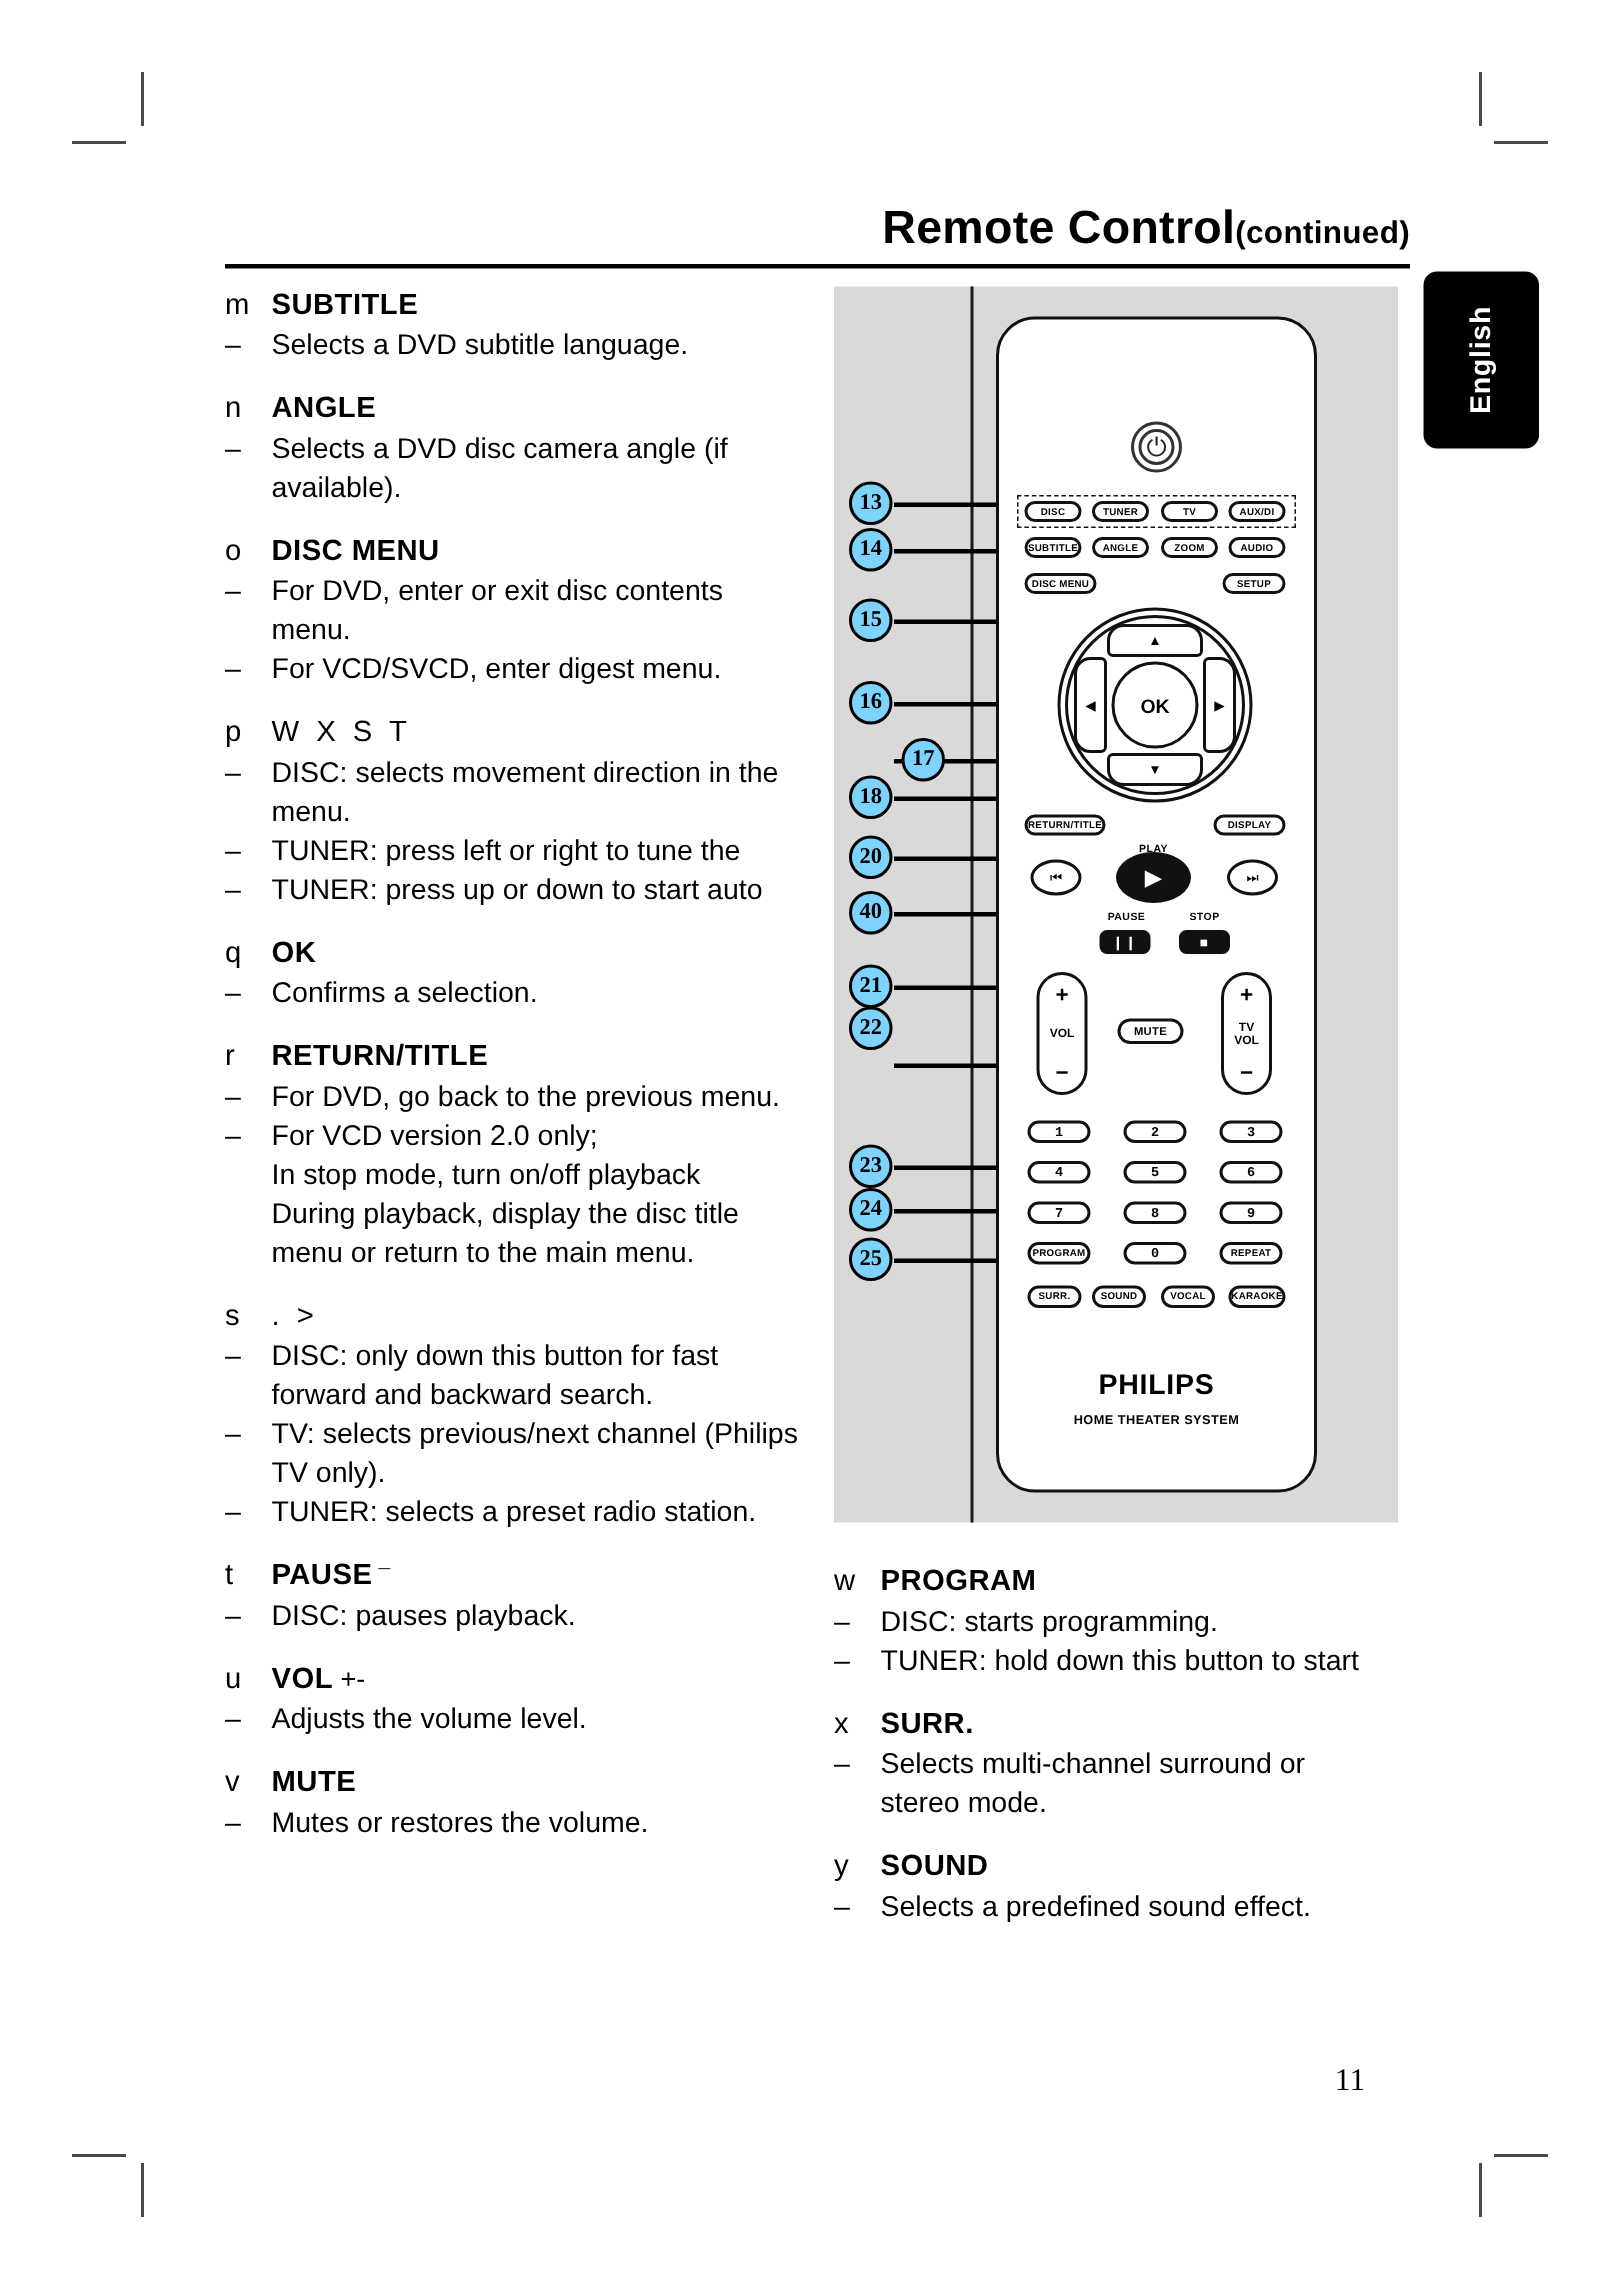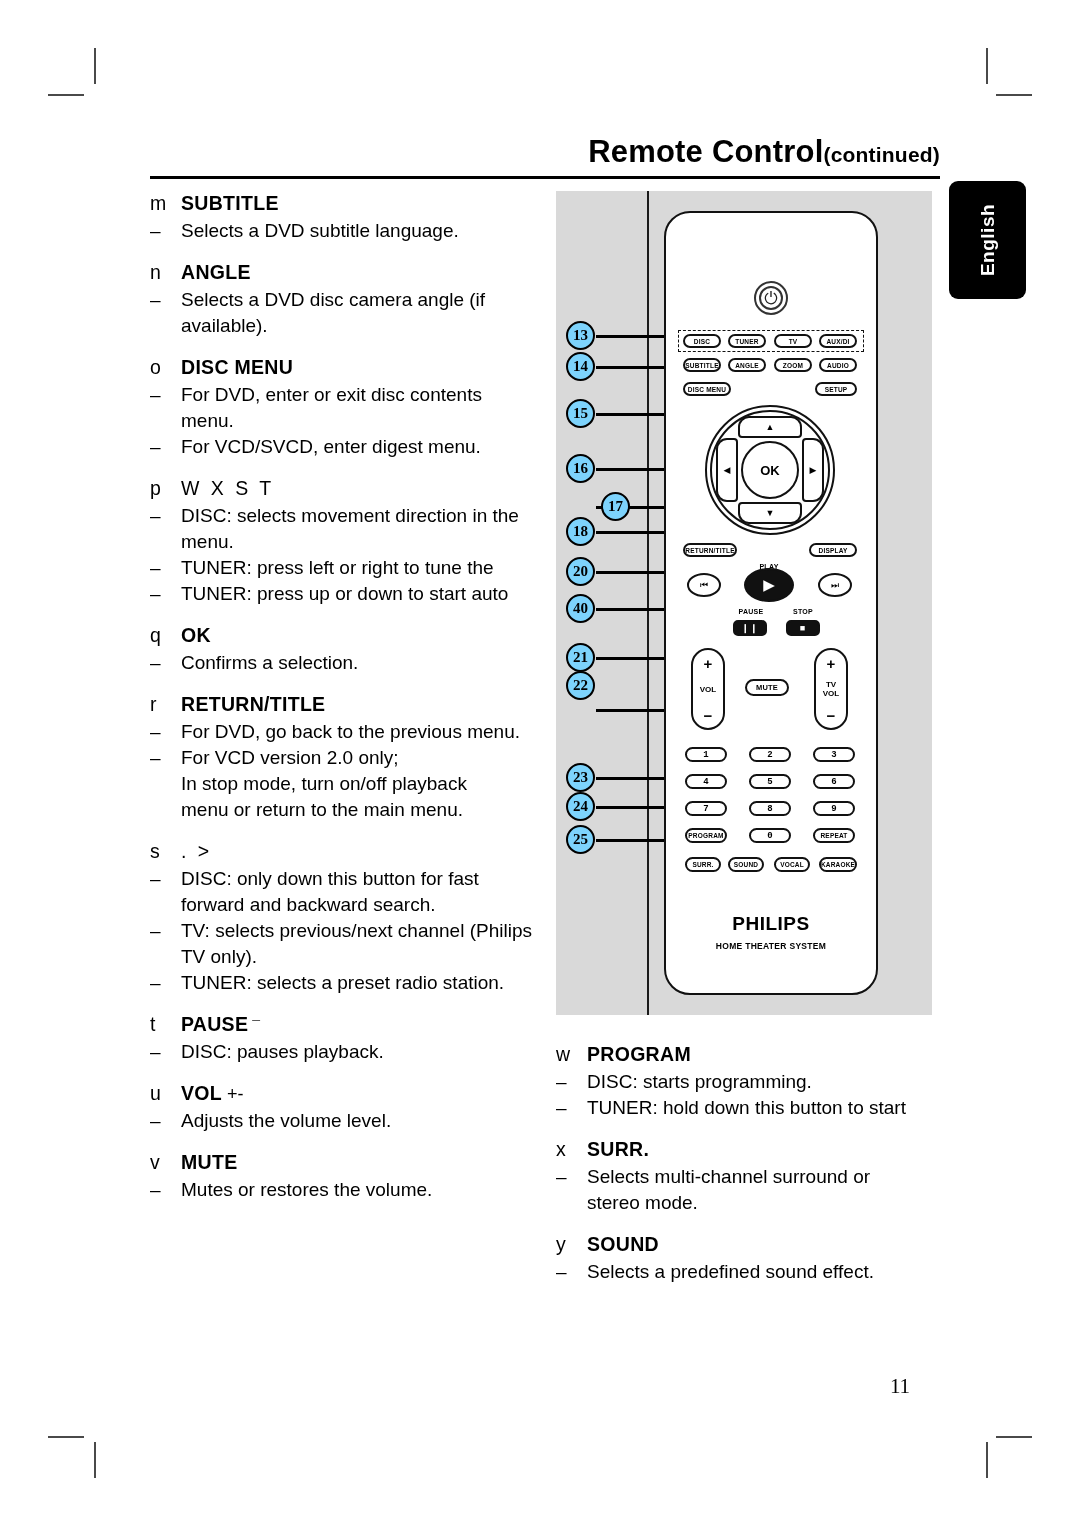--- a/index.html
+++ b/index.html
@@ -458,20 +458,24 @@
         <span class="bullet-dash">–</span>
         <span class="bullet-text">For DVD, go back to the previous menu.</span>
       </div>
       <div class="bullet">
         <span class="bullet-dash">–</span>
         <span class="bullet-text">For VCD version 2.0 only;</span>
       </div>
       <div class="bullet">
         <span class="bullet-dash blank">–</span>
         <span class="bullet-text">In stop mode, turn on/off playback</span>
+      </div>
+      <div class="bullet">
+        <span class="bullet-dash blank">–</span>
+        <span class="bullet-text">During playback, display the disc title</span>
       </div>
       <div class="bullet">
         <span class="bullet-dash blank">–</span>
         <span class="bullet-text">menu or return to the main menu.</span>
       </div>
     </div>
     <div class="entry">
       <div class="entry-head">
         <span class="entry-key">s</span>
         <span class="entry-title sym">.     &gt;</span>

